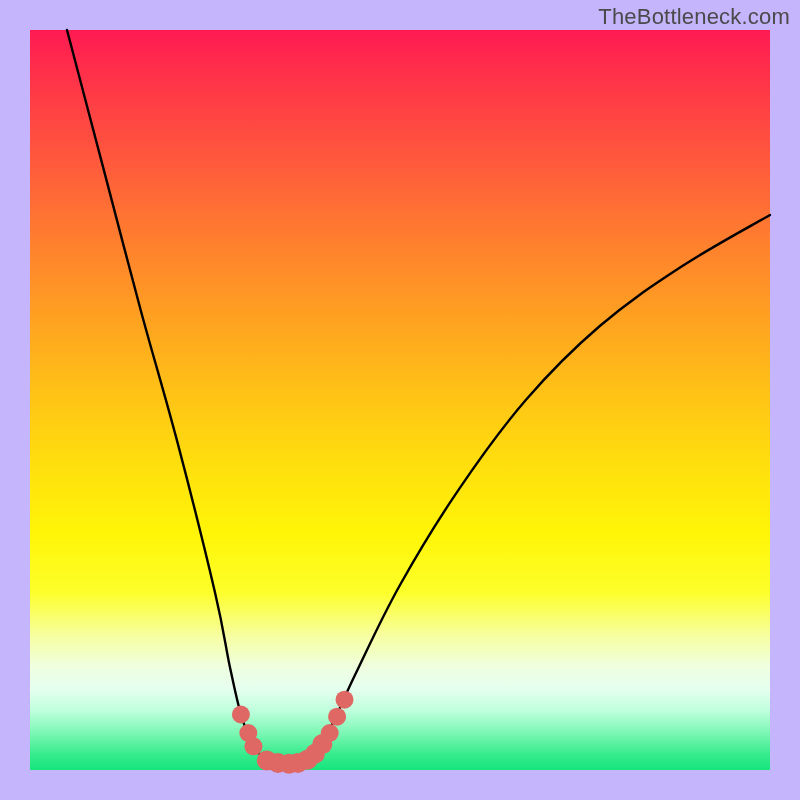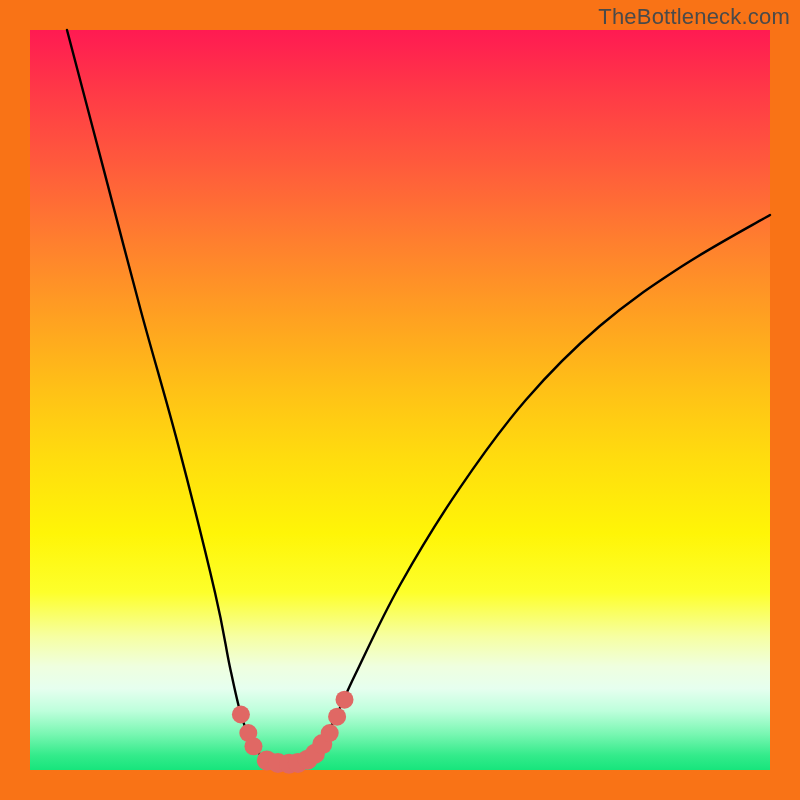--- a/index.html
+++ b/index.html
@@ -1,21 +1,21 @@
 <!DOCTYPE html>
 <html><head>
 <meta charset="utf-8">
 <style>
   * { margin: 0; padding: 0; box-sizing: border-box; }
   html, body { width: 800px; height: 800px; overflow: hidden; background: #000; }
   .frame {
     position: relative;
     width: 800px;
     height: 800px;
-    background: #f97316;
+    background: #c4b5fd;
   }
   .watermark {
     position: absolute;
     top: 4px;
     right: 10px;
     font-family: Arial, Helvetica, sans-serif;
     font-size: 22px;
     color: #4a4a4a;
     font-weight: 500;
     letter-spacing: 0.2px;

